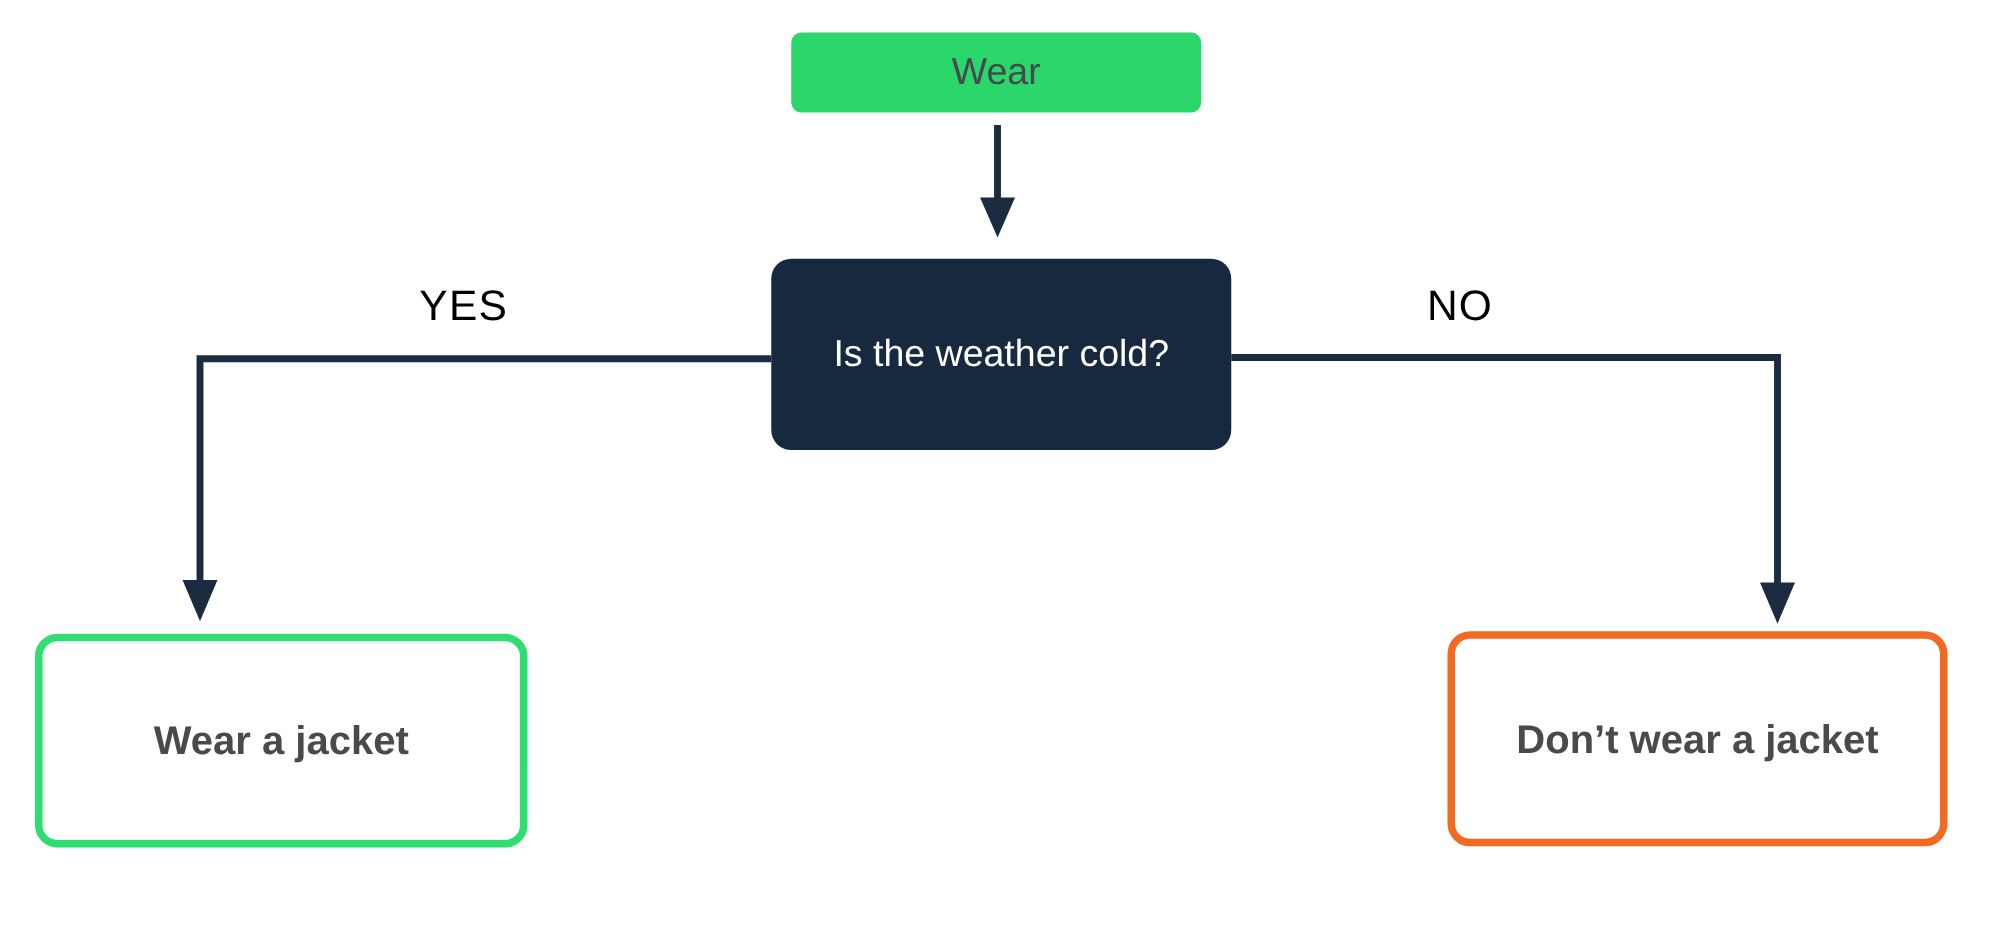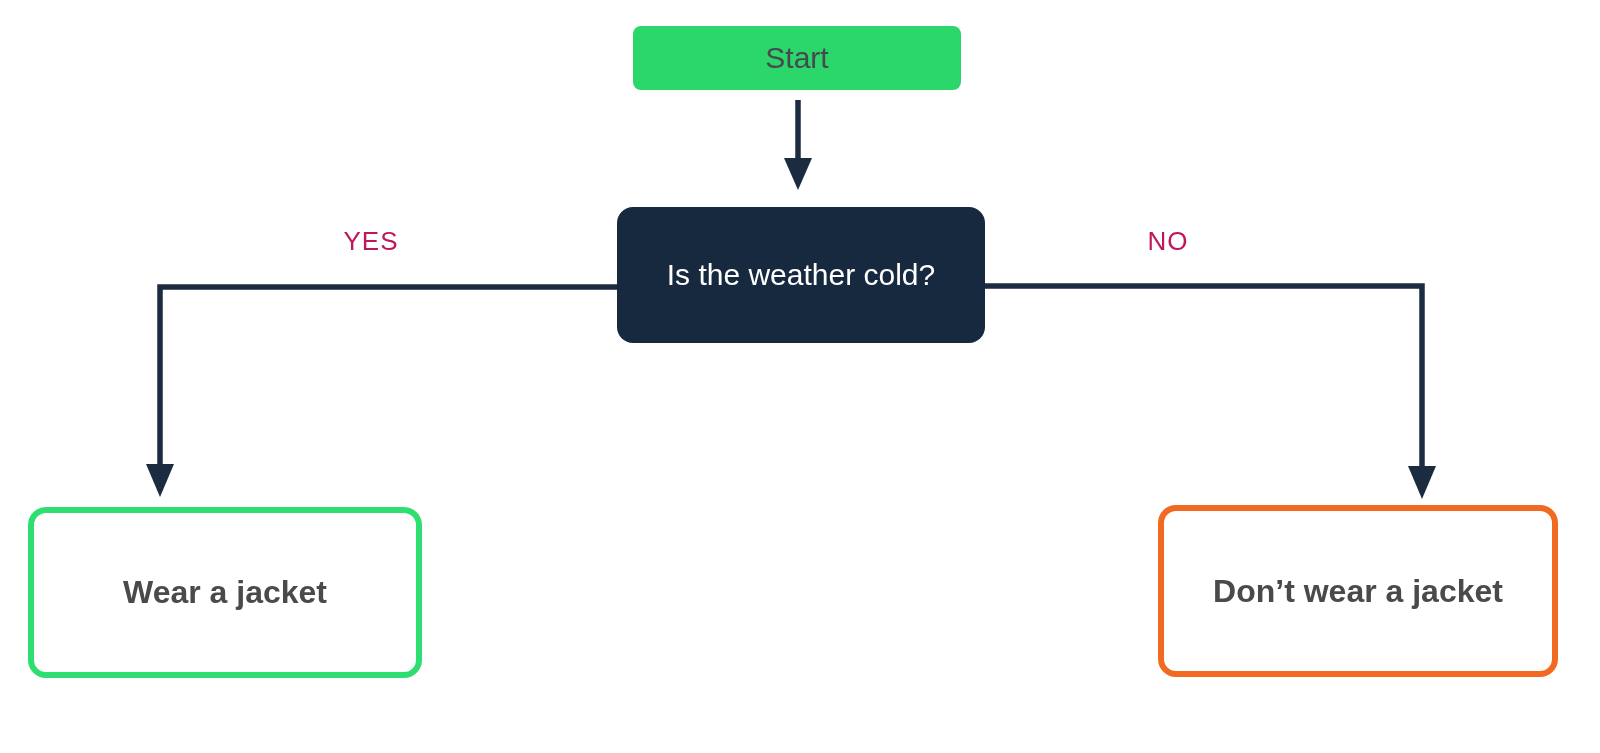--- a/index.html
+++ b/index.html
@@ -33,21 +33,21 @@
     left: 633px; top: 26px;
     width: 328px; height: 64px;
     background: #2bd66a;
     border-radius: 8px;
     color: #46494e;
     font-size: 30px;
     font-weight: 400;
   }
   .node-decision {
     left: 617px; top: 207px;
-    width: 368px; height: 136px;
+    width: 368px; height: 153px;
     background: #16293e;
     border-radius: 16px;
     color: #ffffff;
     font-size: 30px;
     font-weight: 400;
   }
   .node-result {
     background: #ffffff;
     border-radius: 18px;
     color: #4a4a4a;
@@ -61,22 +61,22 @@
   }
   .node-result-no {
     left: 1158px; top: 505px;
     width: 400px; height: 172px;
     border: 6px solid #f26a21;
   }
   .edge-label {
     position: absolute;
     width: 120px;
     text-align: center;
-    color: #be185d;
-    font-size: 26px;
+    color: #000000;
+    font-size: 34px;
     font-weight: 400;
     letter-spacing: 1px;
   }
   .edge-label-yes { left: 311px; top: 226px; }
   .edge-label-no  { left: 1108px; top: 226px; }
 </style>
 </head>
 <body>
 
 <div class="canvas">
@@ -93,21 +93,21 @@
       <polygon points="146,464 174,464 160,497" fill="#1b2b40"></polygon>
     </g>
 
     <g>
       <path d="M 985 286 L 1422 286 L 1422 469" fill="none" stroke="#1b2b40" stroke-width="5.5"></path>
       <polygon points="1408,466 1436,466 1422,499" fill="#1b2b40"></polygon>
     </g>
   </svg>
 
   <div class="node node-start">
-    <span>Start</span>
+    <span>Wear</span>
   </div>
 
   <div class="node node-decision">
     <span>Is the weather cold?</span>
   </div>
 
   <div class="edge-label edge-label-yes">YES</div>
 
   <div class="edge-label edge-label-no">NO</div>
 

